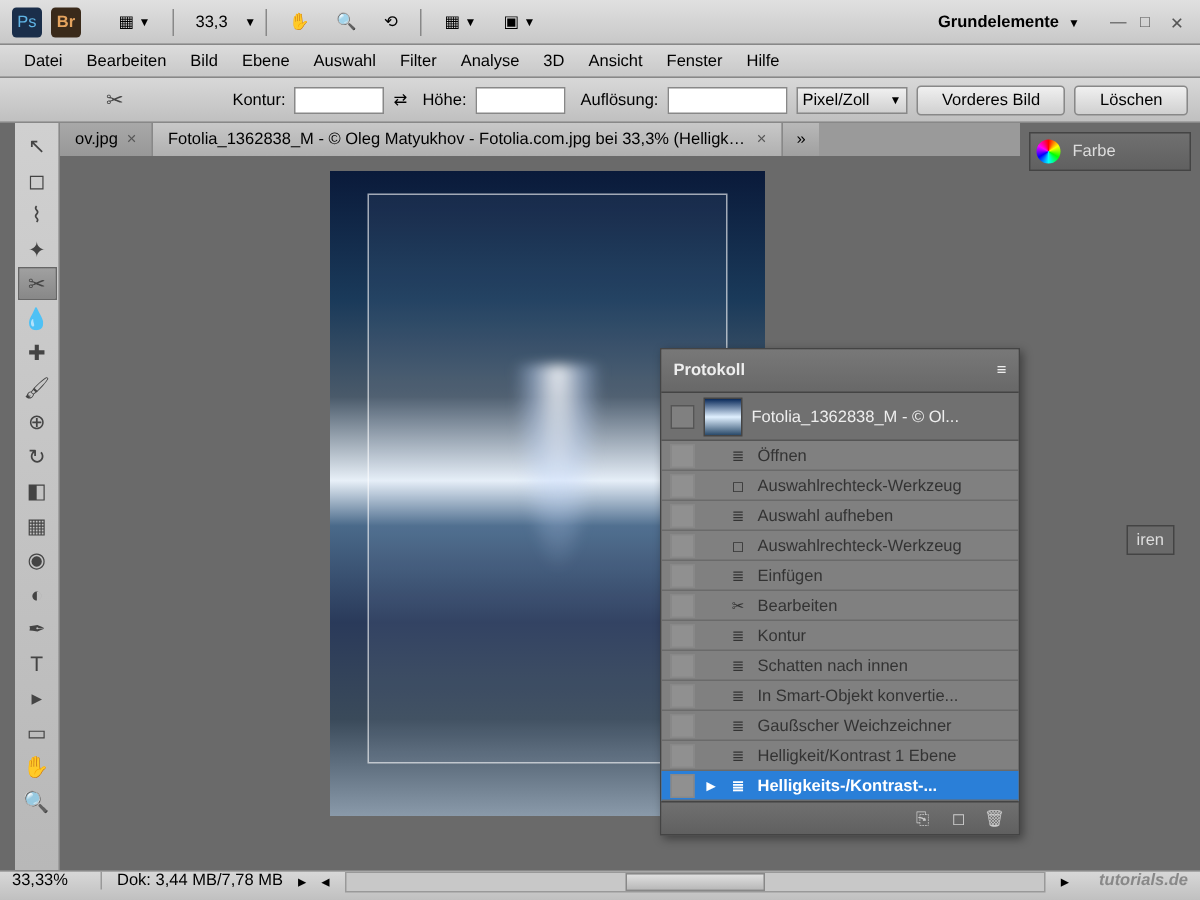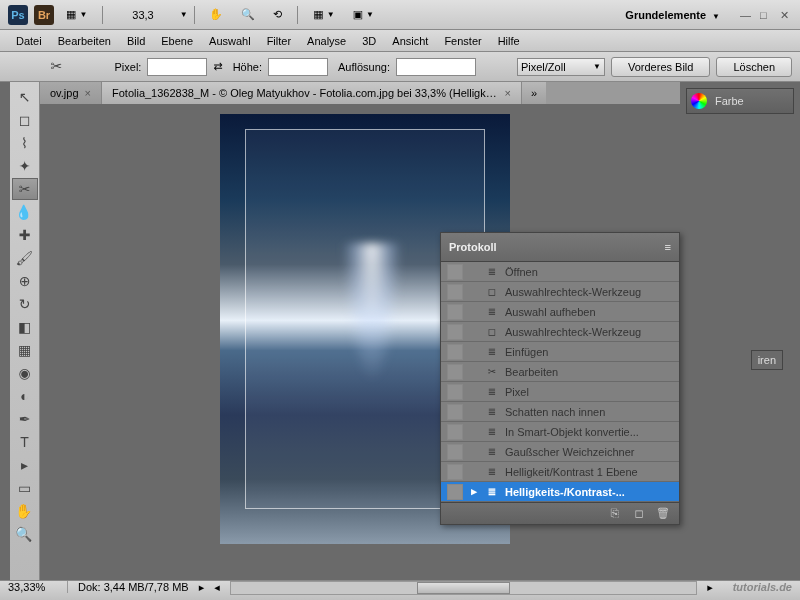--- a/index.html
+++ b/index.html
@@ -1,36 +1,36 @@
 <!DOCTYPE html>
 <html><head>
 <meta charset="utf-8">
 <style>
 * { margin: 0; padding: 0; box-sizing: border-box; font-family: Tahoma, sans-serif; font-size: 11px; }
 body { background: #b0b0b0; width: 800px; height: 600px; overflow: hidden; position: relative; }
 
 .titlebar { height: 30px; background: linear-gradient(#e0e0e0, #c8c8c8); display: flex; align-items: center; padding: 0 8px; border-bottom: 1px solid #888; }
-.ps-icon { width: 20px; height: 20px; background: #1a2e4a; border-radius: 3px; display: flex; align-items: center; justify-content: center; color: #5fb4e5; font-weight: bold; margin-right: 6px; }
-.br-icon { width: 20px; height: 20px; background: #3a2a1a; border-radius: 3px; display: flex; align-items: center; justify-content: center; color: #e5a45f; font-weight: bold; margin-right: 3px; }
+.ps-icon { width: 20px; height: 20px; background: #1a2e4a; border-radius: 3px; display: flex; align-items: center; justify-content: center; color: #5fb4e5; font-weight: normal; margin-right: 6px; }
+.br-icon { width: 20px; height: 20px; background: #3a2a1a; border-radius: 3px; display: flex; align-items: center; justify-content: center; color: #e5a45f; font-weight: bold; margin-right: 16px; }
 .tb-btn { height: 20px; padding: 0 6px; margin: 0 2px; display: flex; align-items: center; border: 1px solid transparent; cursor: pointer; }
 .tb-sep { width: 1px; height: 18px; background: #888; margin: 0 6px; }
-.zoom-val { margin: 0 23px; }
+.zoom-val { margin: 0 8px; }
 .dropdown-arrow { margin-left: 3px; font-size: 8px; }
 .workspace-dd { margin-left: auto; margin-right: 20px; font-weight: bold; cursor: pointer; }
 .win-ctrl { display: flex; gap: 8px; }
 .win-btn { width: 12px; height: 12px; cursor: pointer; color: #555; }
 
 .menubar { height: 22px; background: linear-gradient(#dcdcdc, #c8c8c8); display: flex; align-items: center; padding: 0 8px; border-bottom: 1px solid #888; }
 .menu-item { padding: 2px 8px; cursor: pointer; }
 
 .optbar { height: 30px; background: linear-gradient(#d8d8d8, #c0c0c0); display: flex; align-items: center; padding: 0 8px; border-bottom: 1px solid #888; gap: 6px; }
 .opt-label { margin-left: 4px; }
 .opt-input { width: 60px; height: 18px; border: 1px solid #888; background: #fff; padding: 0 3px; }
 .opt-input.wide { width: 80px; }
-.opt-select { width: 88px; height: 18px; border: 1px solid #888; background: linear-gradient(#f0f0f0,#d0d0d0); padding: 0 3px; display: flex; align-items: center; justify-content: space-between; cursor: pointer; margin-left: 35px; }
+.opt-select { width: 74px; height: 18px; border: 1px solid #888; background: linear-gradient(#f0f0f0,#d0d0d0); padding: 0 3px; display: flex; align-items: center; justify-content: space-between; cursor: pointer; }
 .opt-button { height: 20px; padding: 0 16px; border: 1px solid #888; background: linear-gradient(#f0f0f0,#d0d0d0); border-radius: 3px; cursor: pointer; }
 
 .workspace { position: relative; height: 498px; display: flex; }
 
 .tool-rail { width: 10px; background: #6a6a6a; }
 .tool-column { width: 30px; background: linear-gradient(#d0d0d0, #b8b8b8); border-right: 1px solid #888; padding-top: 4px; }
 .tool { width: 26px; height: 22px; margin: 0 auto 1px; display: flex; align-items: center; justify-content: center; cursor: pointer; border: 1px solid transparent; font-size: 14px; color: #444; }
 .tool.active { background: linear-gradient(#a0a0a0, #888); border-color: #666; }
 
 .doc-area { flex: 1; display: flex; flex-direction: column; background: #6a6a6a; }
@@ -107,21 +107,21 @@
   <div class="menu-item">Filter</div>
   <div class="menu-item">Analyse</div>
   <div class="menu-item">3D</div>
   <div class="menu-item">Ansicht</div>
   <div class="menu-item">Fenster</div>
   <div class="menu-item">Hilfe</div>
 </div>
 
 <div class="optbar">
   <div class="tool">✂</div>
-  <span class="opt-label">Pixel:</span>
+  <span class="opt-label">Kontur:</span>
   <input class="opt-input" style="">
   <span>⇄</span>
   <span class="opt-label">Höhe:</span>
   <input class="opt-input" style="">
   <span class="opt-label">Auflösung:</span>
   <input class="opt-input wide" style="">
   <div class="opt-select">
       <span>Pixel/Zoll</span>
       <span class="dropdown-arrow">▼</span>
     </div>
@@ -181,20 +181,25 @@
     </div>
   </div>
 
   <div class="iren-bit">iren</div>
 
   <div class="history-panel">
     <div class="panel-header">
       <span>Protokoll</span>
       <span class="panel-menu">≡</span>
     </div>
+    <div class="snapshot-row">
+      <div class="snap-check"></div>
+      <div class="snap-thumb"></div>
+      <span style="overflow:hidden;text-overflow:ellipsis">Fotolia_1362838_M - © Ol...</span>
+    </div>
     <div class="history-list" id="hist-list">
         <div class="hist-row">
           <div class="hbox"></div>
           <div class="hist-playhead"></div>
           <div class="hicon">≣</div>
           <span>Öffnen</span>
         </div>
         <div class="hist-row">
           <div class="hbox"></div>
           <div class="hist-playhead"></div>
@@ -222,21 +227,21 @@
         <div class="hist-row">
           <div class="hbox"></div>
           <div class="hist-playhead"></div>
           <div class="hicon">✂</div>
           <span>Bearbeiten</span>
         </div>
         <div class="hist-row">
           <div class="hbox"></div>
           <div class="hist-playhead"></div>
           <div class="hicon">≣</div>
-          <span>Pixel</span>
+          <span>Kontur</span>
         </div>
         <div class="hist-row">
           <div class="hbox"></div>
           <div class="hist-playhead"></div>
           <div class="hicon">≣</div>
           <span>Schatten nach innen</span>
         </div>
         <div class="hist-row">
           <div class="hbox"></div>
           <div class="hist-playhead"></div>

